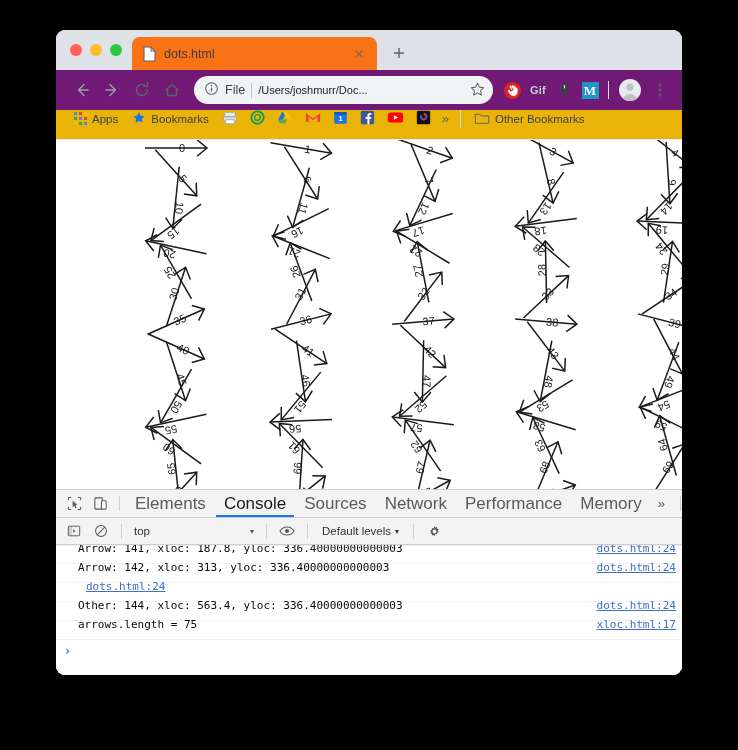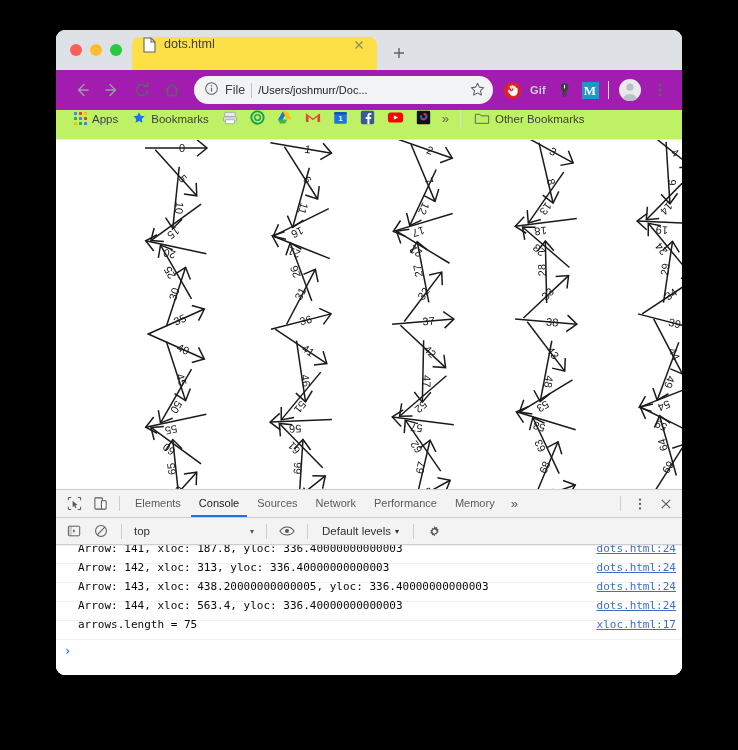--- a/index.html
+++ b/index.html
@@ -40,24 +40,25 @@
     height: 40px;
     padding: 0 10px 0 4px;
   }
   .light { width: 12px; height: 12px; border-radius: 50%; }
   .light.red { background: #ff5f57; }
   .light.yellow { background: #febc2e; }
   .light.green { background: #28c840; }
 
   .tab {
     display: flex;
+    align-items: center;
     gap: 8px;
     height: 33px;
     width: 245px;
-    background: #fde047;
+    background: #f97316;
     border-radius: 8px 8px 0 0;
     padding: 0 10px;
     position: relative;
   }
   .tab .page-icon {
     width: 14px; height: 16px;
     flex: 0 0 auto;
   }
   .tab-title {
     flex: 1 1 auto;
@@ -73,21 +74,21 @@
   }
   .new-tab {
     width: 28px; height: 28px;
     margin: 0 0 3px 8px;
     display: flex; align-items: center; justify-content: center;
   }
 
   
   .toolbar {
     height: 40px;
-    background: #a21caf;
+    background: #701a75;
     display: flex;
     align-items: center;
     padding: 0 8px 0 12px;
     gap: 2px;
     flex: 0 0 auto;
   }
   .tb-btn {
     width: 28px; height: 28px;
     display: flex; align-items: center; justify-content: center;
     flex: 0 0 auto;
@@ -136,21 +137,21 @@
   .avatar {
     width: 22px; height: 22px; border-radius: 50%;
     background: #e8eaed;
     display: flex; align-items: flex-end; justify-content: center;
     overflow: hidden;
   }
 
   
   .bookmarks {
     height: 30px;
-    background: #bef264;
+    background: #eab308;
     display: flex;
     align-items: center;
     padding: 0 8px 12px 12px;
     gap: 2px;
     border-bottom: 1px solid #e8eaed;
     flex: 0 0 auto;
   }
   .bm {
     display: flex; align-items: center; gap: 5px;
     padding: 3px 6px; border-radius: 4px;
@@ -194,21 +195,21 @@
     gap: 2px;
     flex: 0 0 auto;
   }
   .dt-icon-btn {
     width: 24px; height: 22px;
     display: flex; align-items: center; justify-content: center;
     flex: 0 0 auto;
   }
   .dt-sep { width: 1px; height: 15px; background: #cdcdcd; margin: 0 5px; flex: 0 0 auto; }
   .dt-tab {
-    font-size: 11px; color: #5a5a5a;
+    font-size: 17px; color: #5a5a5a;
     padding: 0 8px;
     height: 27px; line-height: 27px;
     flex: 0 0 auto;
   }
   .dt-tab.active { color: #1a1a1a; box-shadow: inset 0 -2px 0 #1a73e8; }
   .dt-more { font-size: 13px; color: #5a5a5a; padding: 0 6px; }
   .dt-spacer { flex: 1 1 auto; }
 
   .dt-filterbar {
     height: 27px;
@@ -985,25 +986,24 @@
     <div class="console-body">
       <div class="log-row">
         <span class="log-text">Arrow: 141, xloc: 187.8, yloc: 336.40000000000003</span>
         <span class="log-src">dots.html:24</span>
       </div>
       <div class="log-row">
         <span class="log-text">Arrow: 142, xloc: 313, yloc: 336.40000000000003</span>
         <span class="log-src">dots.html:24</span>
       </div>
       <div class="log-row">
-        <span class="log-text">Arrow: 143, xloc: 438.20000000000005, yloc: 336.40000000000003</span>
         <span class="log-src">dots.html:24</span>
       </div>
       <div class="log-row">
-        <span class="log-text">Arrow: 144, xloc: 563.4, yloc: 336.40000000000003</span>
+        <span class="log-text">Other: 144, xloc: 563.4, yloc: 336.40000000000003</span>
         <span class="log-src">dots.html:24</span>
       </div>
       <div class="log-row">
         <span class="log-text">arrows.length = 75</span>
         <span class="log-src">xloc.html:17</span>
       </div>
       <div class="prompt-row">
         <span class="prompt-caret">›</span>
       </div>
     </div>

